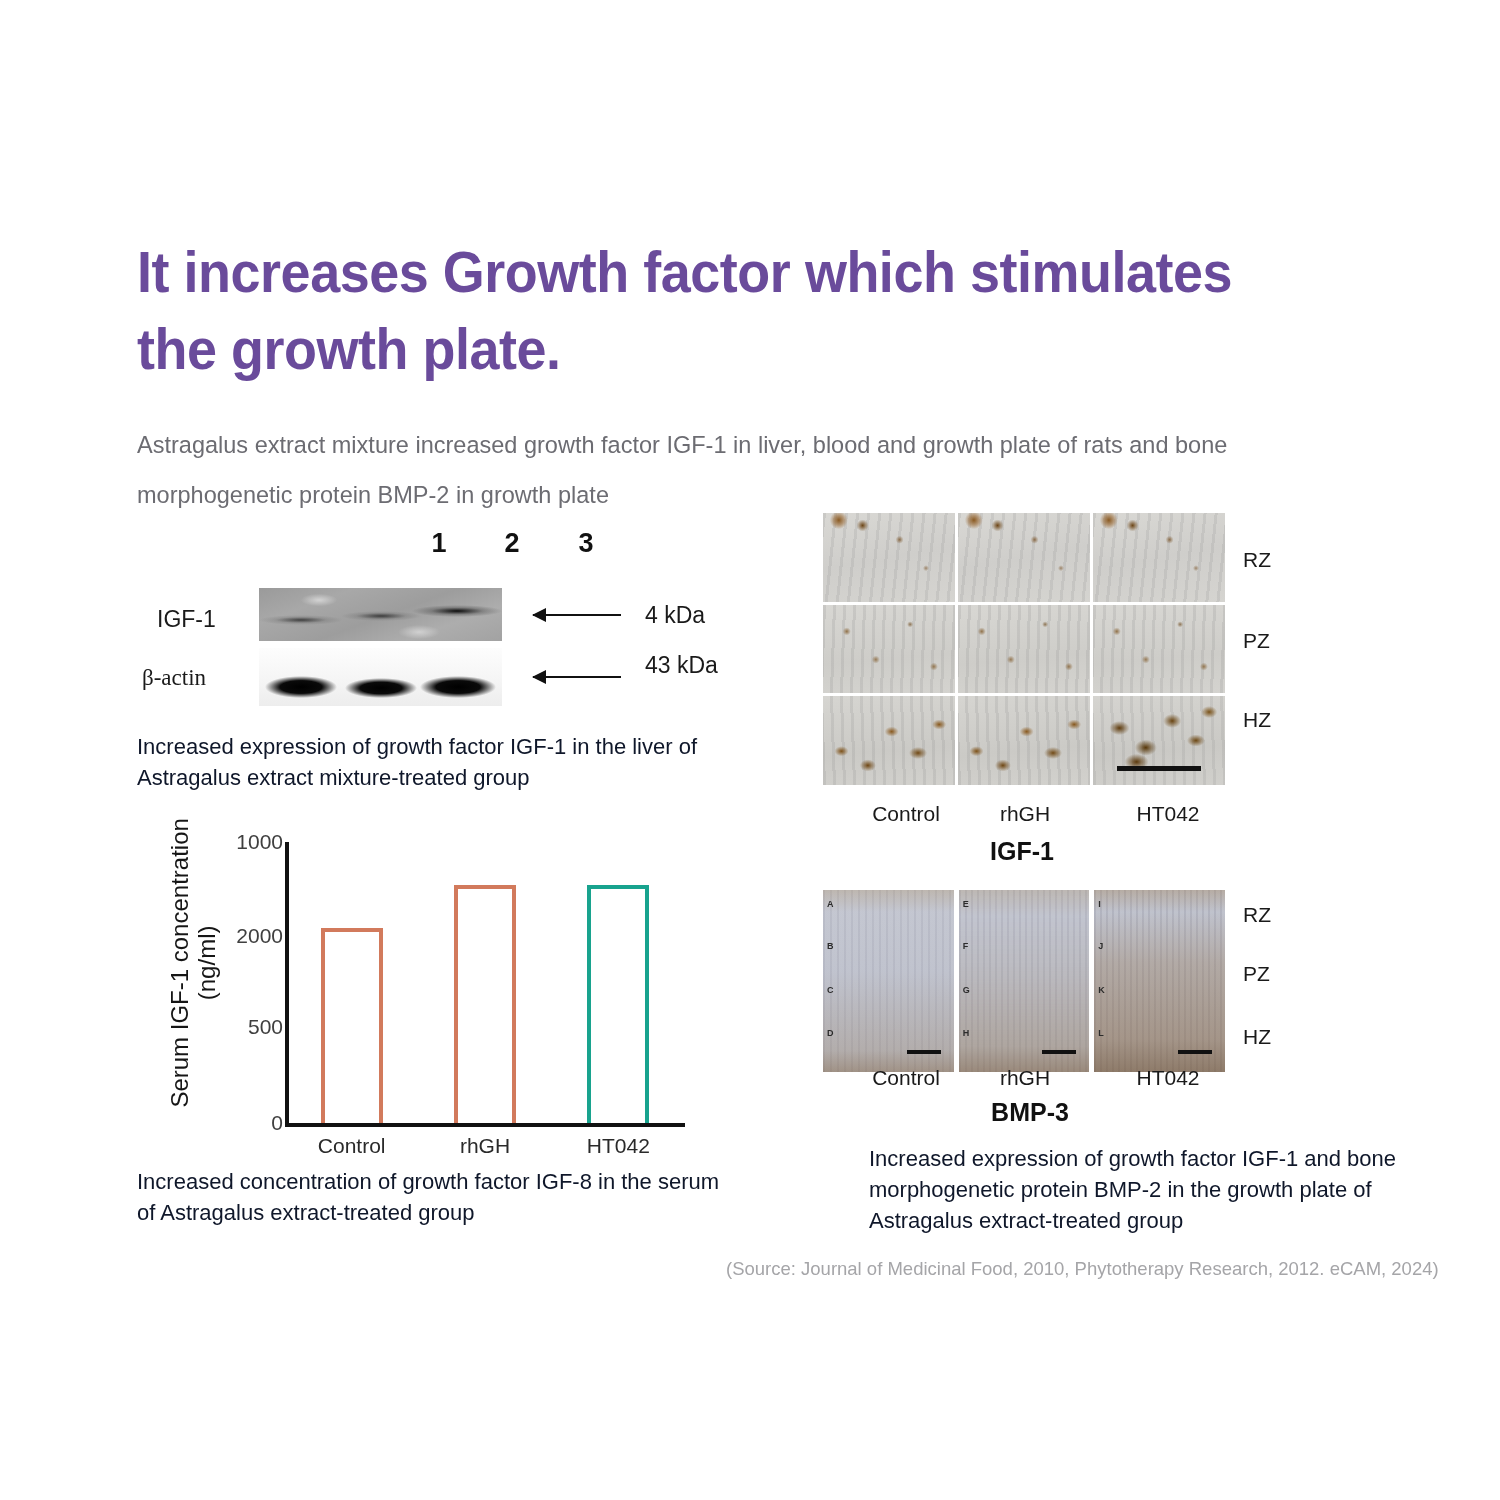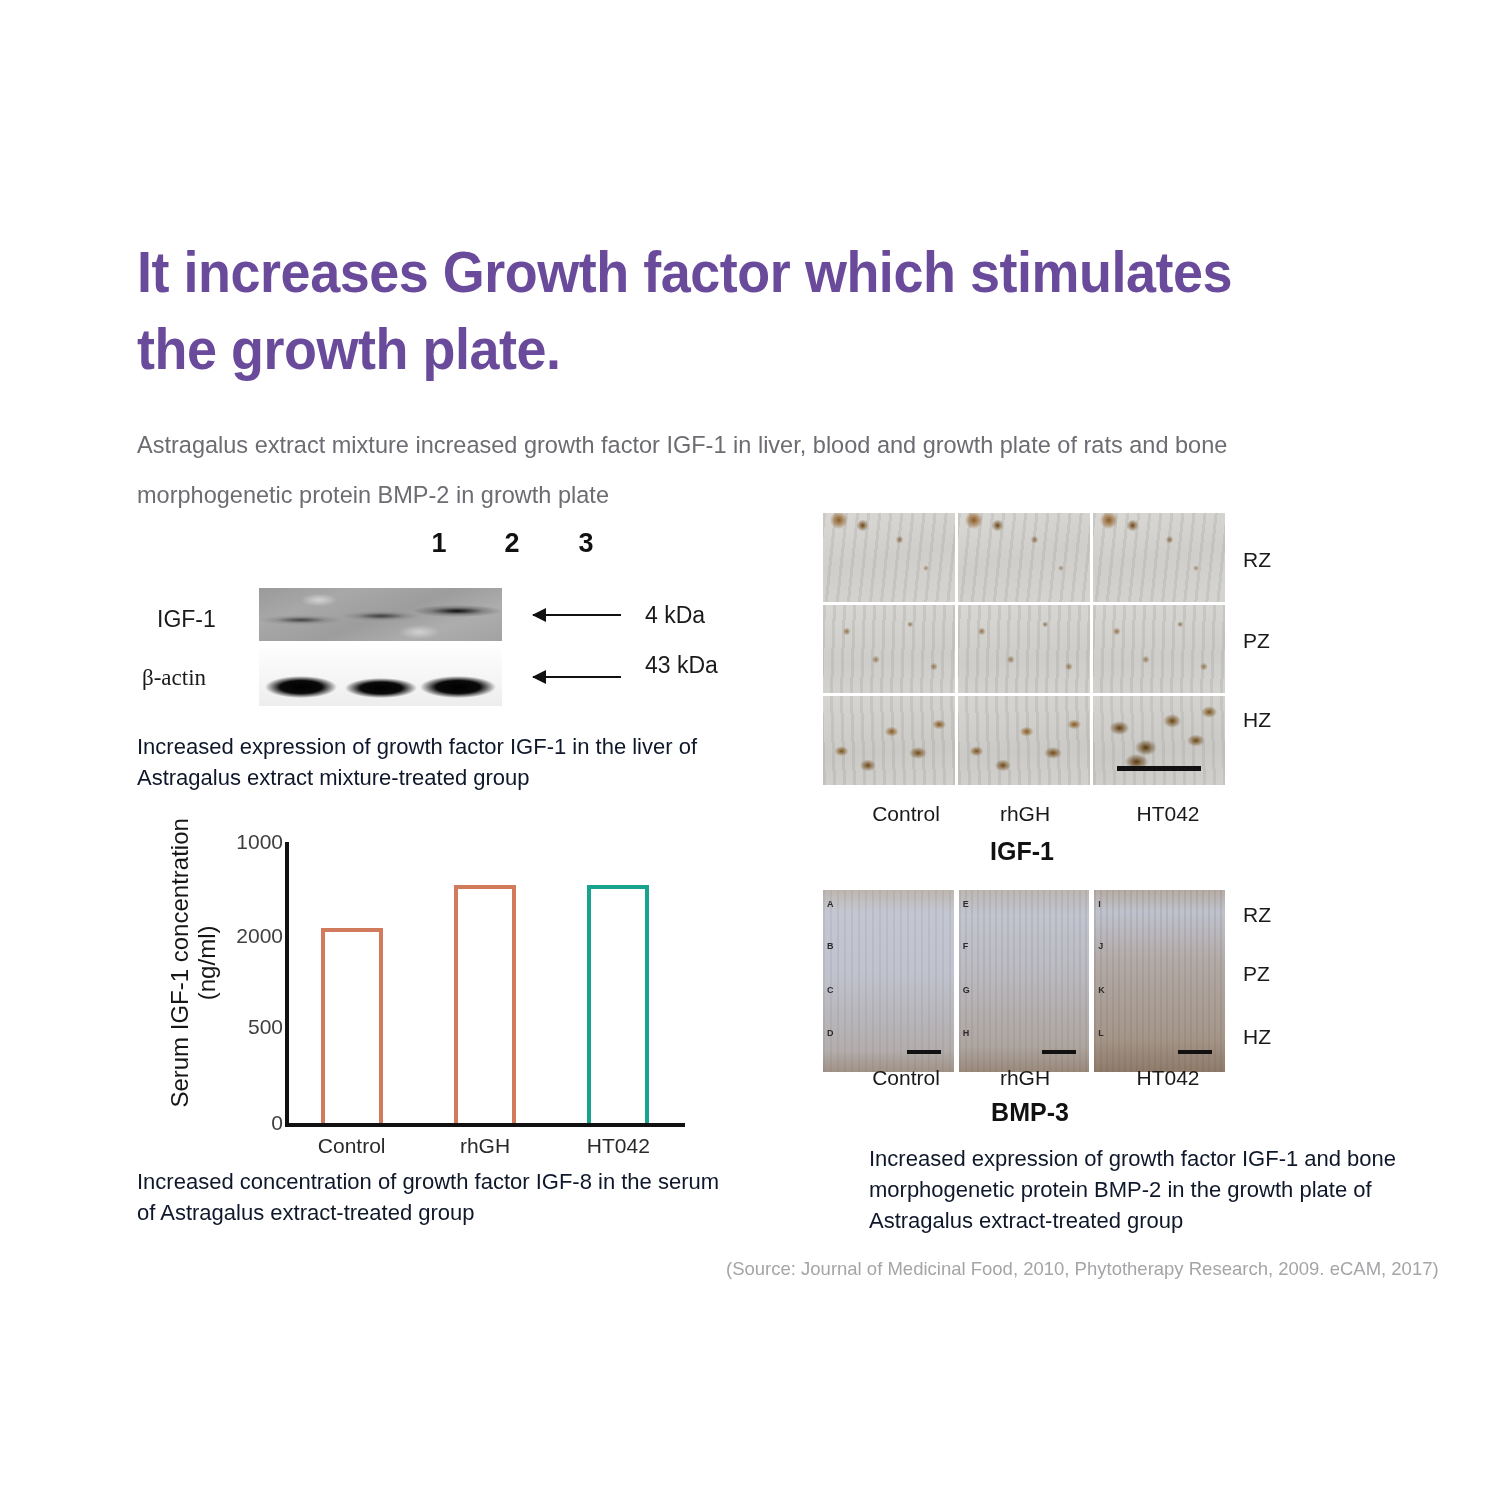--- a/index.html
+++ b/index.html
@@ -473,15 +473,15 @@
   <div class="zone-label" style="left:1243px; top:1025px;">HZ</div>
 
   <div class="col-label" style="left:906px; top:1066px;">Control</div>
   <div class="col-label" style="left:1025px; top:1066px;">rhGH</div>
   <div class="col-label" style="left:1168px; top:1066px;">HT042</div>
 
   <div class="panel-title" style="left:1030px; top:1098px;">BMP-3</div>
 
   <div class="caption" style="left:869px; top:1143px; width:600px;">Increased expression of growth factor IGF-1 and bone morphogenetic protein BMP-2 in the growth plate of Astragalus extract-treated group</div>
 
-  <div class="source">(Source: Journal of Medicinal Food, 2010, Phytotherapy Research, 2009. eCAM, 2017)</div>
+  <div class="source">(Source: Journal of Medicinal Food, 2010, Phytotherapy Research, 2012. eCAM, 2024)</div>
 
 </div>
 
 </body></html>

